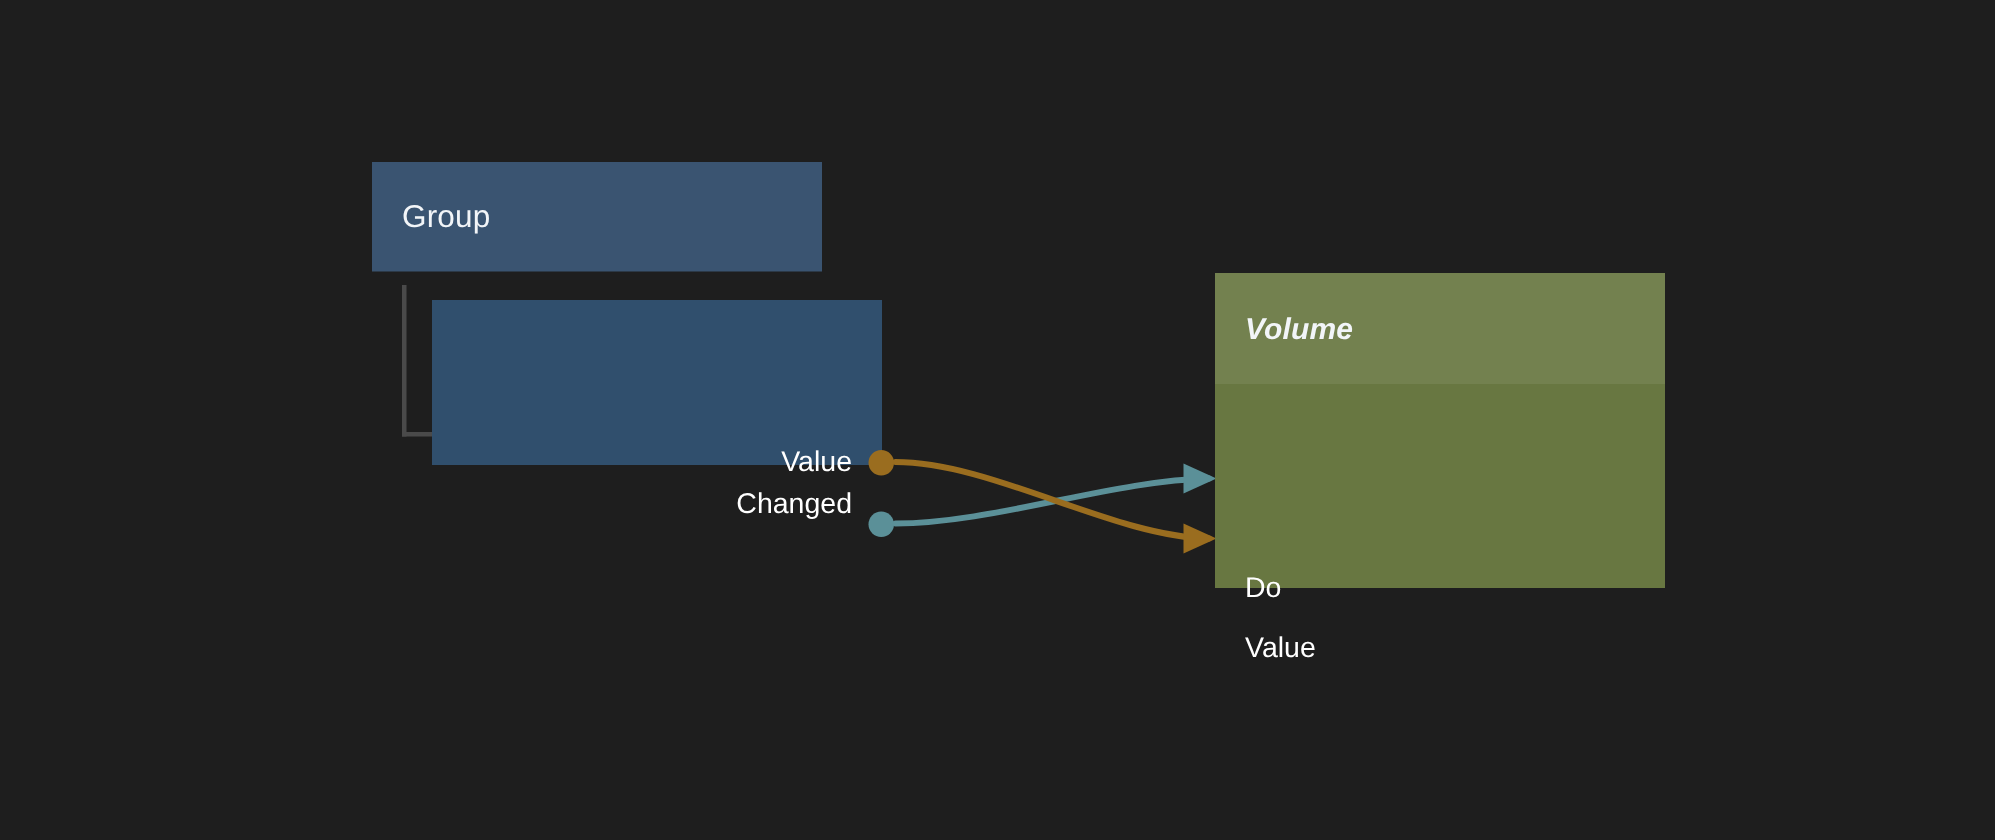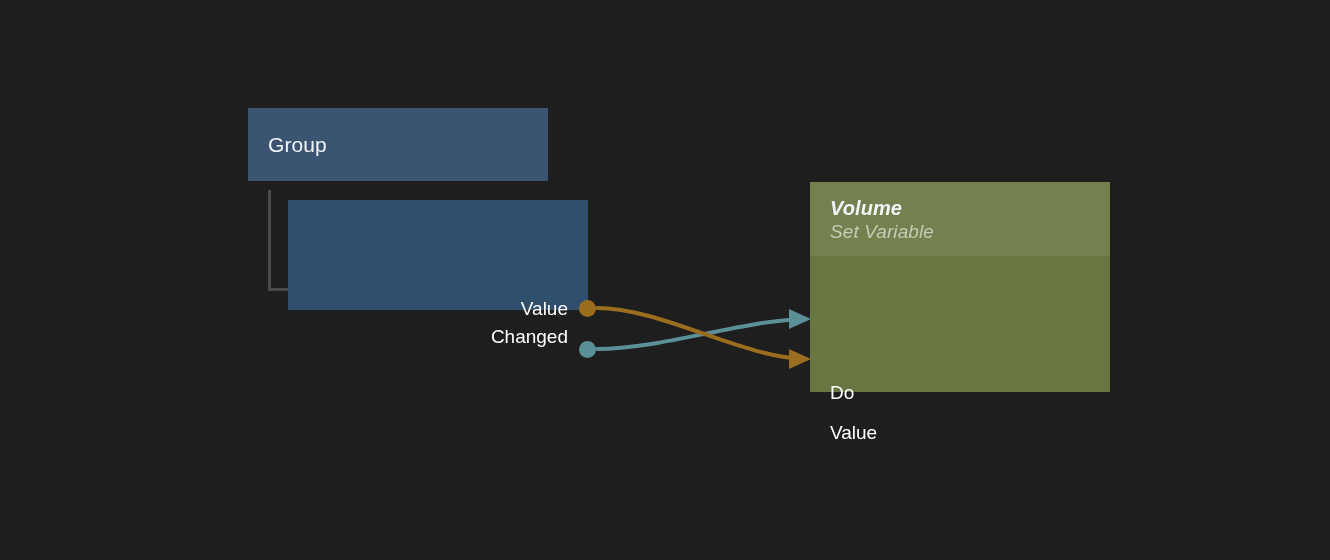--- a/index.html
+++ b/index.html
@@ -219,21 +219,20 @@
         <span class="port-label">Changed</span>
       </div>
       <span class="port-dot orange" id="dot-value"></span>
       <span class="port-dot teal" id="dot-changed"></span>
     </div>
   </div>
 
   <div class="node" id="node-volume">
     <div class="node-header">
       <div class="title-main">Volume</div>
-      <div class="title-sub">Set Variable</div>
     </div>
     <div class="node-body">
       <div class="port-row in" id="port-do-in">
         <span class="port-label">Do</span>
       </div>
       <div class="port-row in" id="port-value-in">
         <span class="port-label">Value</span>
       </div>
     </div>
   </div>

